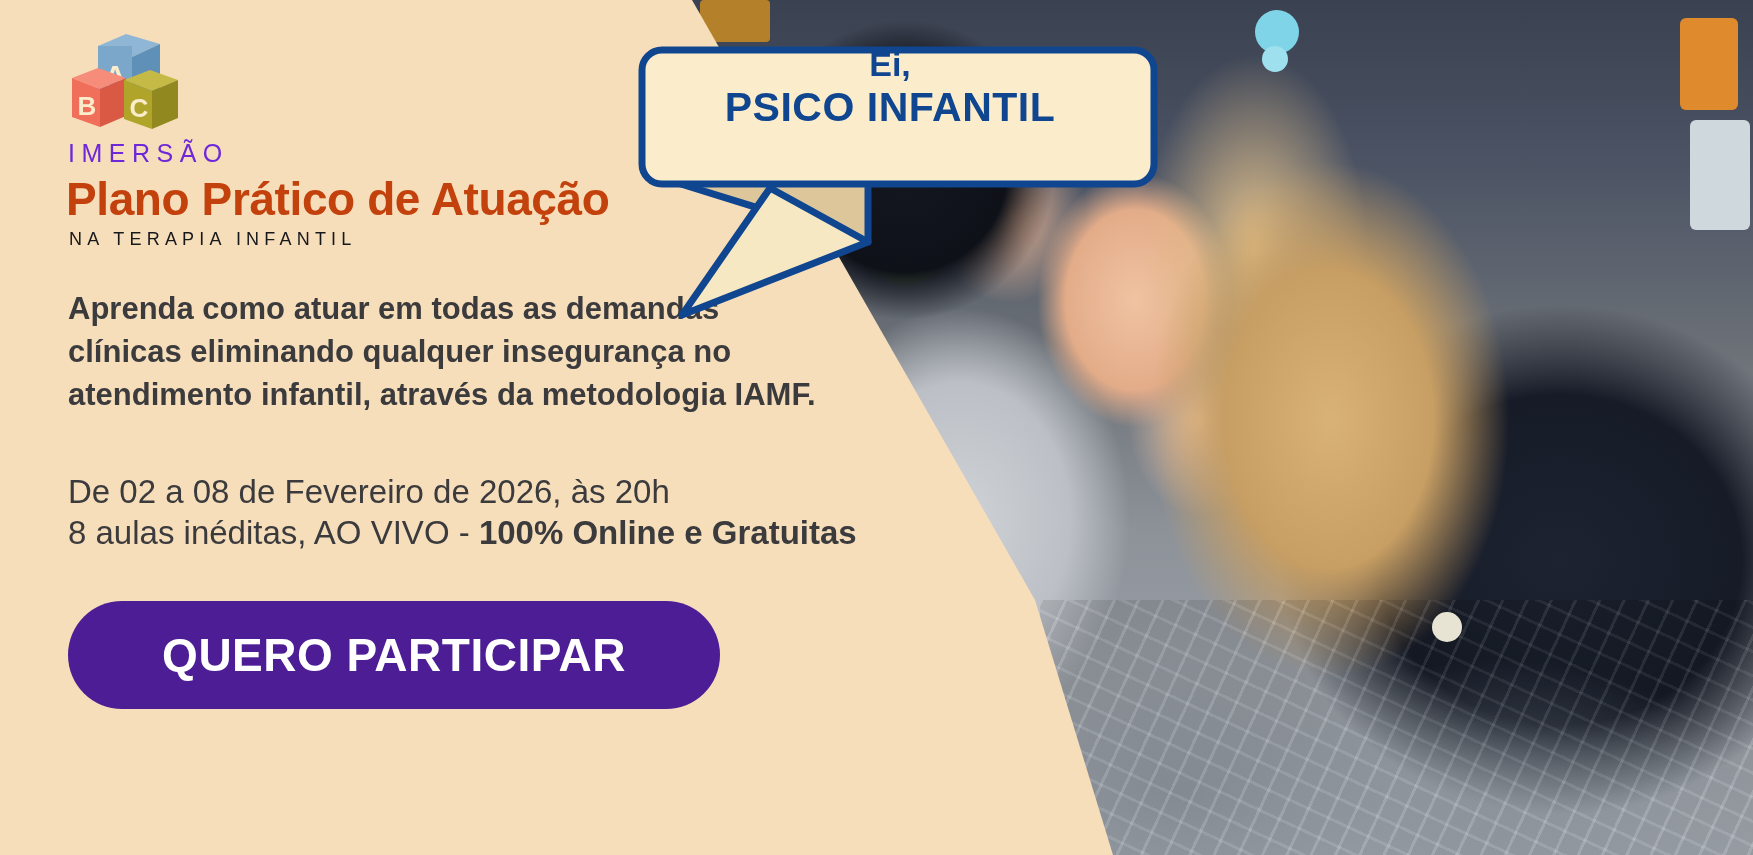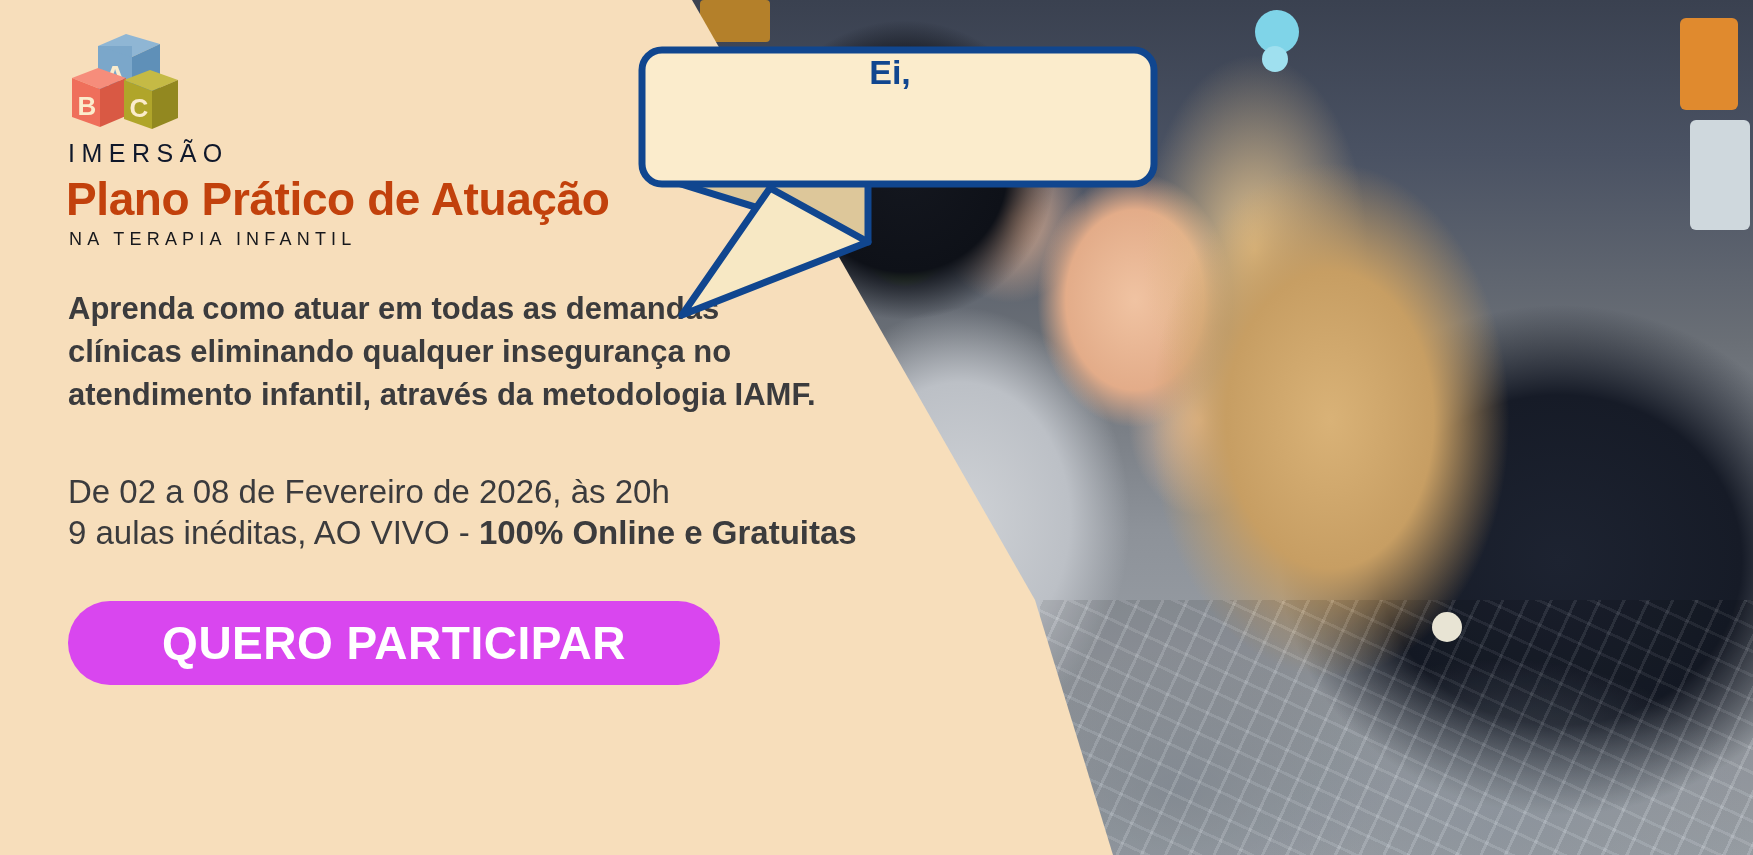--- a/index.html
+++ b/index.html
@@ -67,21 +67,21 @@
     clip-path:polygon(0 0, 692px 0, 1035px 600px, 1113px 855px, 0 855px);
   }
 
   
   .logo{position:absolute;left:68px;top:28px;width:120px;height:104px;}
   .logo svg{display:block;}
 
   
   .kicker{
     position:absolute;left:68px;top:139px;
-    font-size:25px;letter-spacing:6.5px;font-weight:400;color:#0f172a;
+    font-size:25px;letter-spacing:6.5px;font-weight:400;color:#6d28d9;
   }
   .title{
     position:absolute;left:66px;top:172px;
     font-size:46px;font-weight:700;color:#c2410c;letter-spacing:-.4px;
     white-space:nowrap;
   }
   .subkicker{
     position:absolute;left:69px;top:229px;
     font-size:18px;letter-spacing:5.2px;font-weight:400;color:#17181c;text-align:right;
   }
@@ -93,36 +93,36 @@
     font-stretch:condensed;
   }
   .meta{
     position:absolute;left:68px;top:471px;width:860px;
     font-size:33px;line-height:41px;color:#3b3b3d;font-weight:400;
   }
   .meta b{font-weight:700;text-align:center;}
 
   
   .cta{
-    position:absolute;left:68px;top:601px;width:652px;height:84px;
-    border-radius:54px;background:#d946ef;border:0;cursor:pointer;
+    position:absolute;left:68px;top:601px;width:652px;height:108px;
+    border-radius:54px;background:#4c1d95;border:0;cursor:pointer;
     color:#ffffff;font-size:46px;font-weight:700;letter-spacing:.5px;
     display:flex;align-items:center;justify-content:center;
     font-family:"Liberation Sans", sans-serif;
   }
 
   
   .bubble-wrap{position:absolute;left:620px;top:10px;width:540px;height:320px;}
   .bubble-wrap svg{position:absolute;left:0;top:0;}
   .bubble-text{
     position:absolute;left:20px;top:35px;width:500px;
     text-align:center;color:#10468f;font-weight:700;line-height:1.16;
     pointer-events:none;
   }
-  .bubble-l1{font-size:34px;display:block;margin-top:8px;}
+  .bubble-l1{font-size:34px;display:block;}
   .bubble-l2{font-size:41px;display:block;letter-spacing:.5px;}
 </style>
 </head>
 <body>
 
 <div class="banner">
 
   <div class="photo">
     <div class="ph-grid"></div>
     <div class="photo-accent ph-clip"></div>
@@ -163,32 +163,33 @@
   </div>
 
   <div class="kicker">IMERSÃO</div>
   <div class="title">Plano Prático de Atuação</div>
   <div class="subkicker">NA TERAPIA INFANTIL</div>
 
   <div class="lead">Aprenda como atuar em todas as demandas clínicas eliminando qualquer insegurança no atendimento infantil, através da metodologia IAMF.</div>
 
   <div class="meta">
     <div>De 02 a 08 de Fevereiro de 2026, às 20h</div>
-    <div><span>9 aulas inéditas, AO VIVO - </span><b>100% Online e Gratuitas</b></div>
+    <div><span>8 aulas inéditas, AO VIVO - </span><b>100% Online e Gratuitas</b></div>
   </div>
 
   <button class="cta">QUERO PARTICIPAR</button>
 
   <div class="bubble-wrap">
     <svg width="540" height="320" viewBox="0 0 540 320" xmlns="http://www.w3.org/2000/svg">
 
       <path d="M 48 170 L 248 170 L 248 232 Z" fill="#ddc79a" stroke="#10468f" stroke-width="7" stroke-linejoin="round"></path>
 
       <path d="M 150 178 L 248 232 L 62 305 Z" fill="#f7e8c4" stroke="#10468f" stroke-width="7" stroke-linejoin="round"></path>
 
       <rect x="22" y="40" width="512" height="134" rx="20" ry="20" fill="#fbeccc" stroke="#10468f" stroke-width="7"></rect>
     </svg>
     <div class="bubble-text">
       <span class="bubble-l1">Ei,</span>
+      <span class="bubble-l2">PSICO INFANTIL</span>
     </div>
   </div>
 
 </div>
 
 </body></html>

